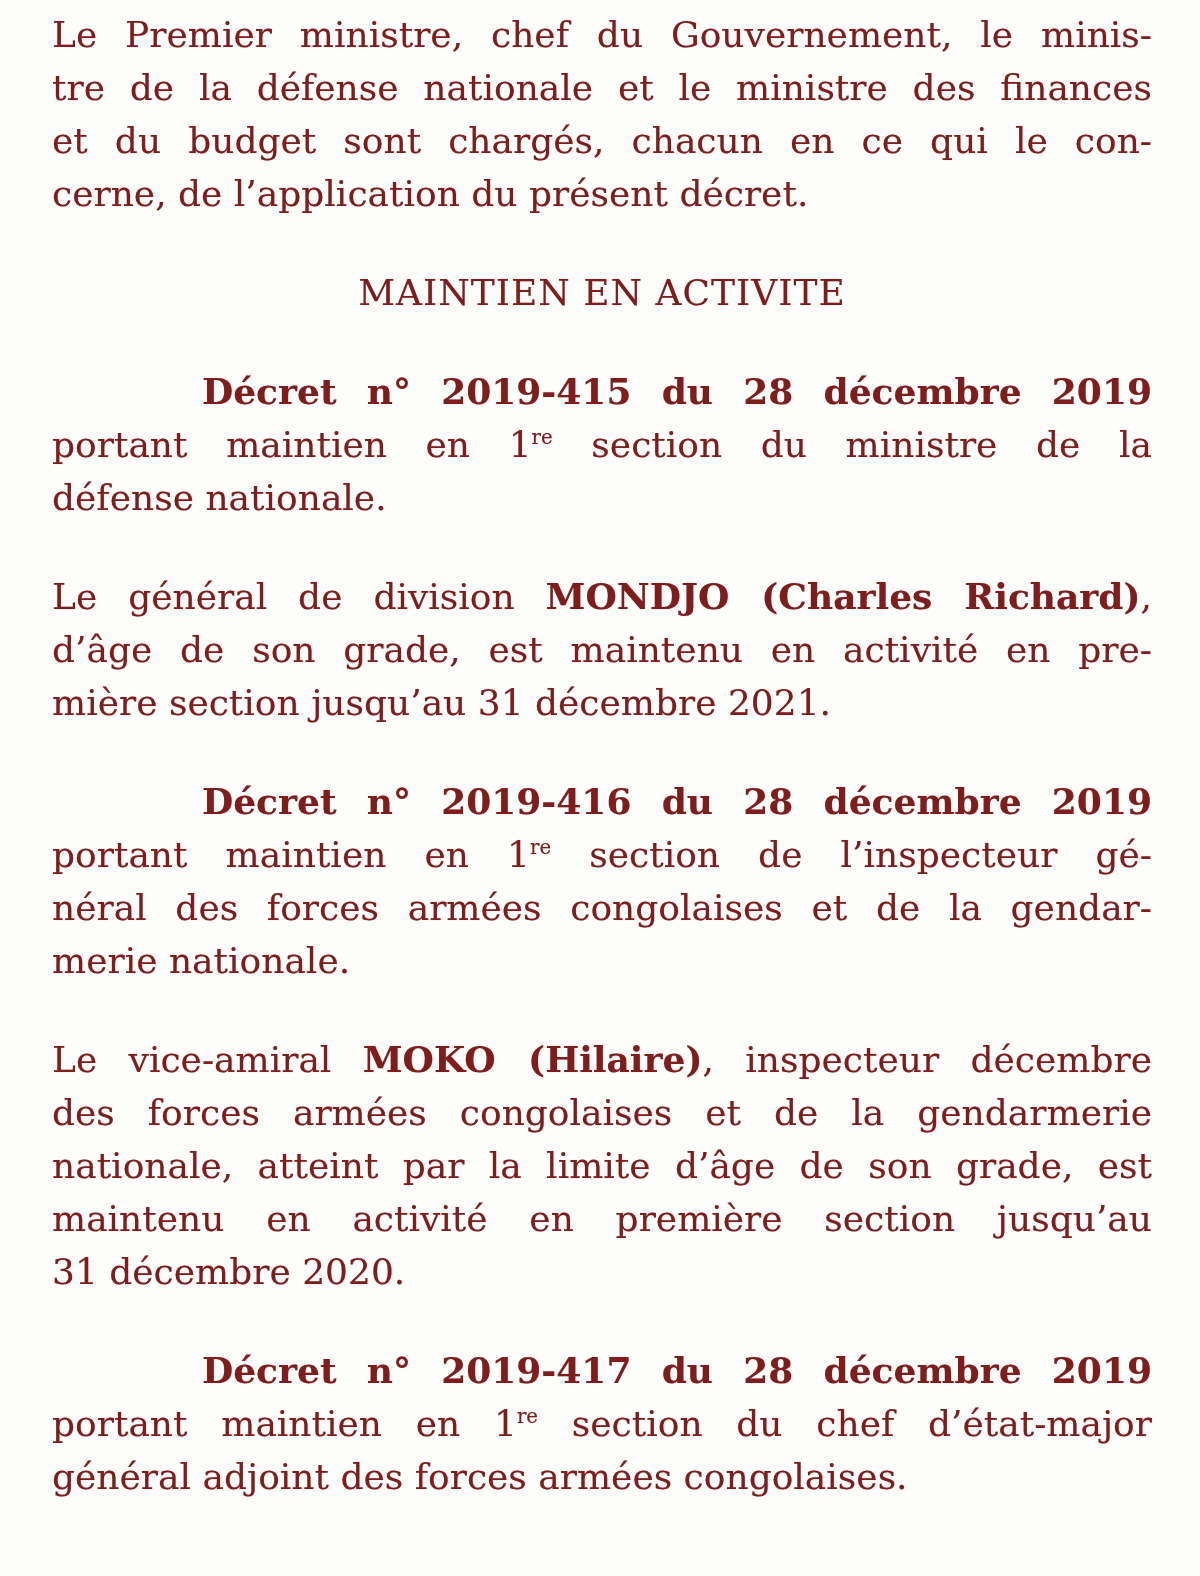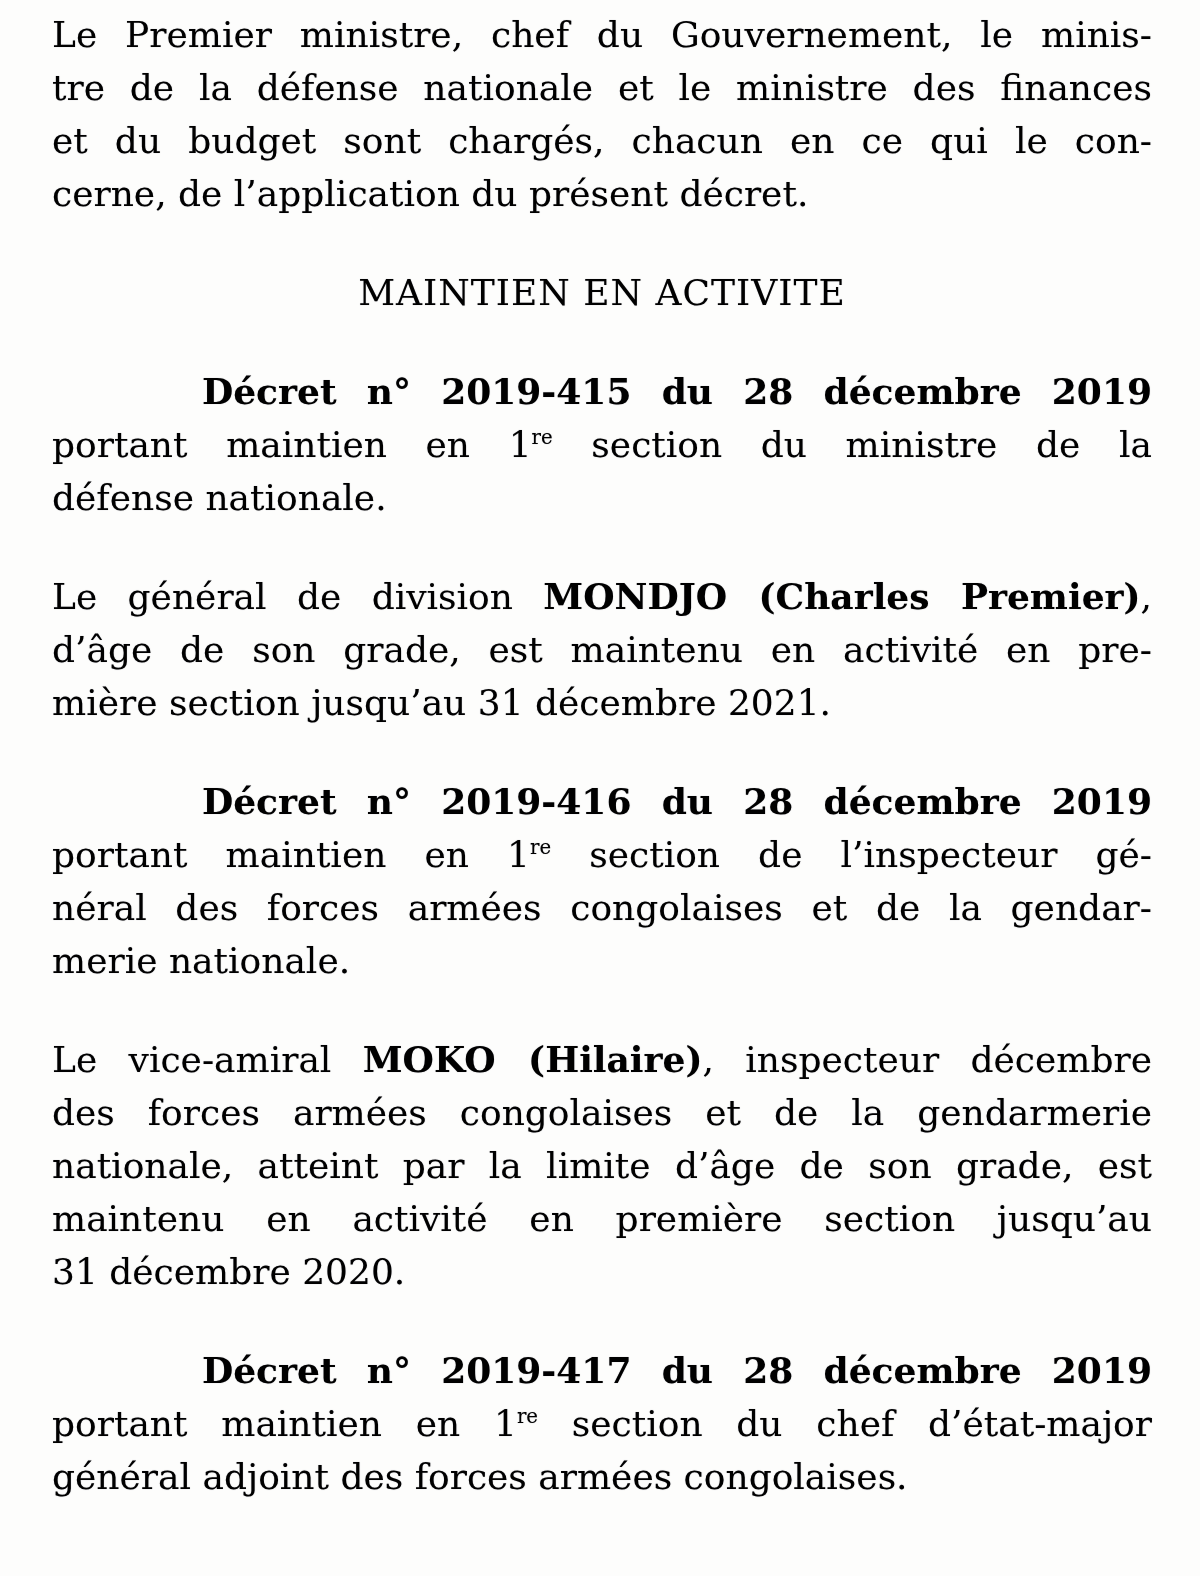--- a/index.html
+++ b/index.html
@@ -48,35 +48,35 @@
   .section-heading {
     text-align: left;
     text-align-last: center;
     letter-spacing: 1px;
     margin: 0 0 46px 0;
   }
 </style>
 </head>
 <body>
 
-<main class="page" style="background: rgb(253, 253, 252); color: #000000;">
+<main class="page" style="background: rgb(253, 253, 252); color: #7f1d1d;">
     <div class="paragraph">
       <div class="line"><span>Le Premier ministre, chef du Gouvernement, le minis-</span></div>
       <div class="line"><span>tre de la défense nationale et le ministre des finances</span></div>
       <div class="line"><span>et du budget sont chargés, chacun en ce qui le con-</span></div>
       <div class="line last"><span>cerne, de l’application du présent décret.</span></div>
     </div>
     <div class="section-heading">MAINTIEN EN ACTIVITE</div>
     <div class="paragraph">
       <div class="line indent"><span class="bold">Décret n° 2019-415 du 28 décembre 2019</span></div>
       <div class="line"><span>portant maintien en 1</span><span class="sup">re</span><span> section du ministre de la</span></div>
       <div class="line last"><span>défense nationale.</span></div>
     </div>
     <div class="paragraph">
-      <div class="line"><span>Le général de division </span><span class="bold">MONDJO (Charles Premier)</span><span>,</span></div>
+      <div class="line"><span>Le général de division </span><span class="bold">MONDJO (Charles Richard)</span><span>,</span></div>
       <div class="line"><span>d’âge de son grade, est maintenu en activité en pre-</span></div>
       <div class="line last"><span>mière section jusqu’au 31 décembre 2021.</span></div>
     </div>
     <div class="paragraph">
       <div class="line indent"><span class="bold">Décret n° 2019-416 du 28 décembre 2019</span></div>
       <div class="line"><span>portant maintien en 1</span><span class="sup">re</span><span> section de l’inspecteur gé-</span></div>
       <div class="line"><span>néral des forces armées congolaises et de la gendar-</span></div>
       <div class="line last"><span>merie nationale.</span></div>
     </div>
     <div class="paragraph">

